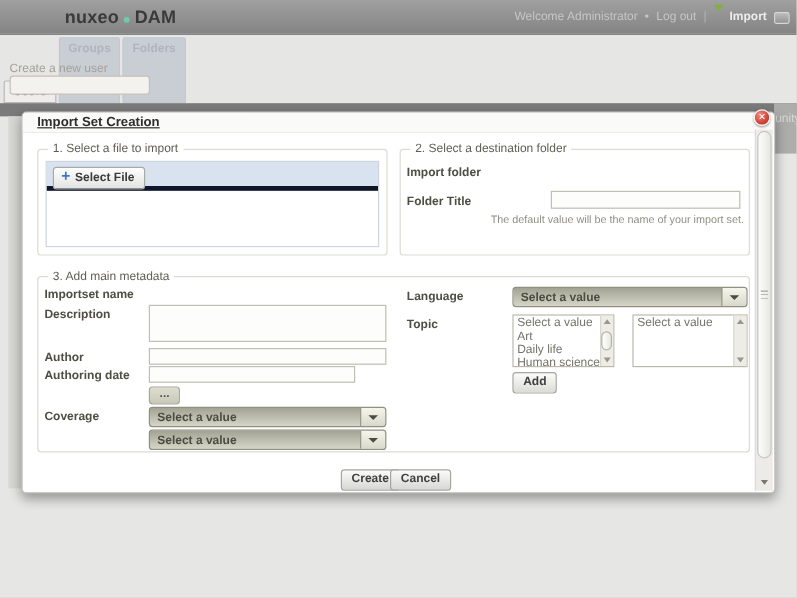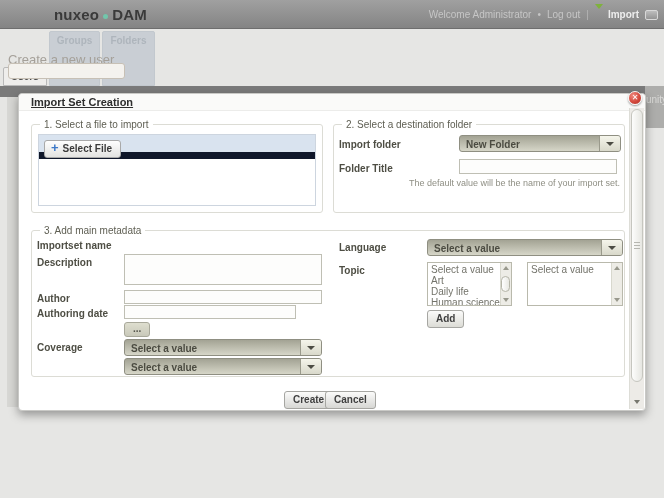--- a/index.html
+++ b/index.html
@@ -23,21 +23,21 @@
   .imp-icon .head { width:0; height:0; border-left:4px solid transparent; border-right:4px solid transparent; border-top:5px solid #7fb23c; }
   .back-icon { display:inline-block; width:13px; height:10px; border:1px solid #d8d8d8; border-radius:2px;
                background:linear-gradient(#bdbdbd,#949494); }
   .iconrow { display:flex; align-items:center; gap:4px; cursor:pointer; }
 
   
   .tabs { position:absolute; left:3px; top:31px; display:flex; gap:2px; }
   .tab { font-size:10px; font-weight:bold; padding:3px 7px; border:1px solid; border-radius:2px 2px 0 0; }
   .tab.active { background:#eeedeb; border-color:#b9b9b9; color:#4d4d4d;margin-top:36px; }
   .tab.inactive { background:#c9ced4; border-color:#c2c8ce; color:#aeb5bc; }
-  .create-user { position:absolute; left:8px; top:52px; font-size:13px; color:#a5a099; }
+  .create-user { position:absolute; left:8px; top:52px; font-size:10px; color:#a5a099; }
   .user-search { position:absolute; left:8px; top:63px; width:117px; height:16px;
                  background:#f4f2ee; border:1px solid #c7c0b5; border-radius:3px; font-size:10px; color:#555; padding:0 4px; }
   .dark-band { position:absolute; left:0; top:86px; width:664px; height:11px; background:#7a7a7a; }
   .right-frag { position:absolute; right:0; top:86px; width:19px; height:42px; background:#adadab;
                 font-size:10px; color:#d9d9d7; padding:8px 0 0 1px; overflow:hidden; }
   .left-strip { position:absolute; left:7px; top:97px; width:11px; height:310px; background:#d7d7d4; }
 
   
   .modal { position:absolute; left:18px; top:93px; width:628px; height:318px; background:#fff;
            border:1px solid #c9c9c6; border-radius:4px; box-shadow:0 4px 10px rgba(0,0,0,.35); }
@@ -65,21 +65,21 @@
   
   .fs { position:absolute; border:1px solid #dcdcd5; border-radius:3px; }
   .legend { position:absolute; top:-6px; left:8px; background:#fff; padding:0 4px;
             font-size:10px; color:#5e5e52; white-space:nowrap; }
   .fs1 { left:12px; top:30px; width:292px; height:89px; }
   .fs2 { left:314px; top:30px; width:292px; height:89px; }
   .fs3 { left:12px; top:136px; width:594px; height:147px; }
 
   
   .upload { position:absolute; left:6px; top:9px; width:278px; height:72px; border:1px solid #cdd5df; background:#fff; }
-  .upload-head { height:24px; background:#d9e3ef; border-bottom:7px solid #0f172a; padding:3px 0 0 5px; }
+  .upload-head { height:24px; background:#d9e3ef; border-bottom:4px solid #0f172a; padding:3px 0 0 5px; }
   .btn-select-file { display:inline-flex; align-items:center; gap:4px; padding:2px 8px 3px 6px; cursor:pointer;
                      background:linear-gradient(#fefefe,#e3e3e1); border:1px solid #a9a9a9; border-radius:3px;
                      font-size:10px; font-weight:bold; color:#3b3b3b; }
   .plus-icon::before { content:"+"; color:#3c78c8; font-weight:bold; font-size:13px; line-height:9px; }
 
   
   .lbl { position:absolute; font-size:10px; font-weight:bold; color:#4e4e44; white-space:nowrap; }
   .txt { position:absolute; background:#fdfdfc; border:1px solid #bfbfb4; font-size:10px; color:#555; padding:0 4px; }
   textarea.txt { resize:none; padding:2px 4px; }
   .hint { position:absolute; font-size:9px; color:#8f8f84; white-space:nowrap; text-align:right; }
@@ -163,26 +163,20 @@
             <span>Select File</span>
           </span>
         </div>
         <div></div>
       </div>
     </div>
 
     <div class="fs fs2">
       <span class="legend">2. Select a destination folder</span>
       <span class="lbl" style="left:5px; top:14px;">Import folder</span>
-      <div class="dd" style="left:125px; top:10px; width:162px;">
-        <span class="dd-text">New Folder</span>
-        <span class="dd-btn">
-            <span class="tri-down"></span>
-          </span>
-      </div>
       <span class="lbl" style="left:5px; top:38px;">Folder Title</span>
       <input class="txt" style="left: 125px; top: 34px; width: 158px; height: 15px;" value="">
       <span class="hint" style="left:40px; right:4px; top:53px;">The default value will be the name of your import set.</span>
     </div>
 
     <div class="fs fs3">
       <span class="legend">3. Add main metadata</span>
 
       <span class="lbl" style="left:5px; top:9px;">Importset name</span>
       <span class="lbl" style="left:5px; top:26px;">Description</span>

